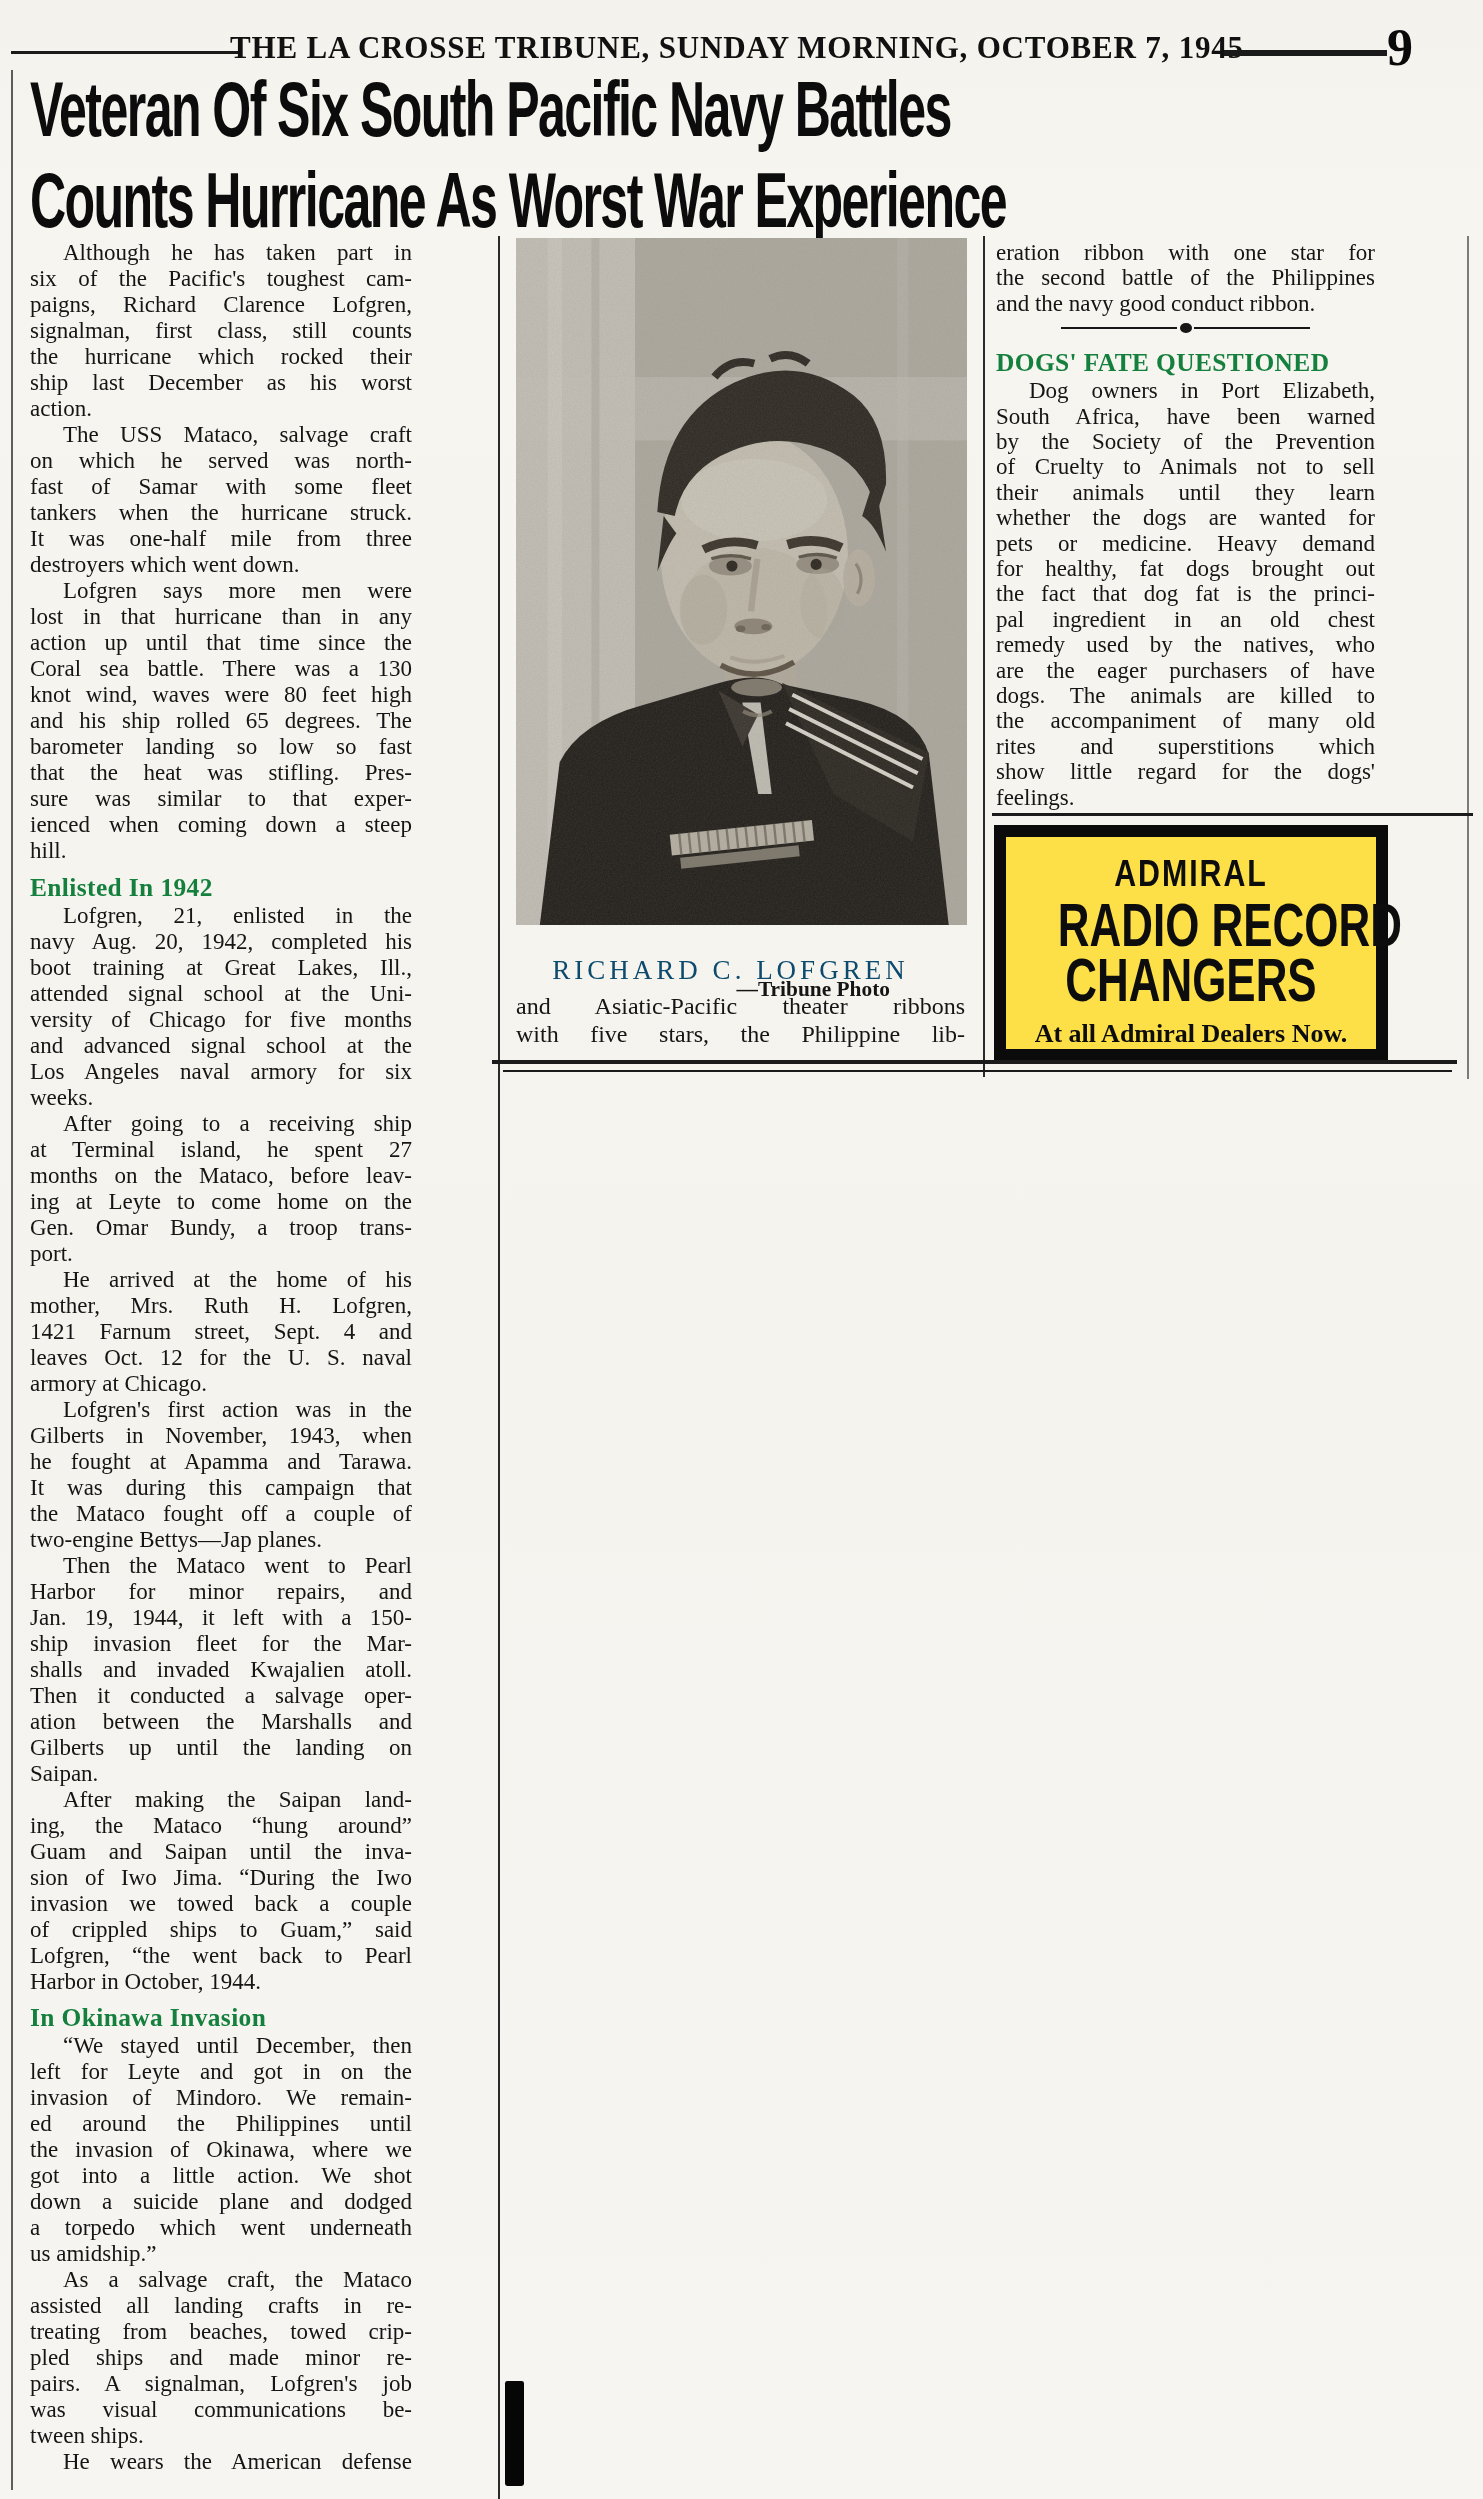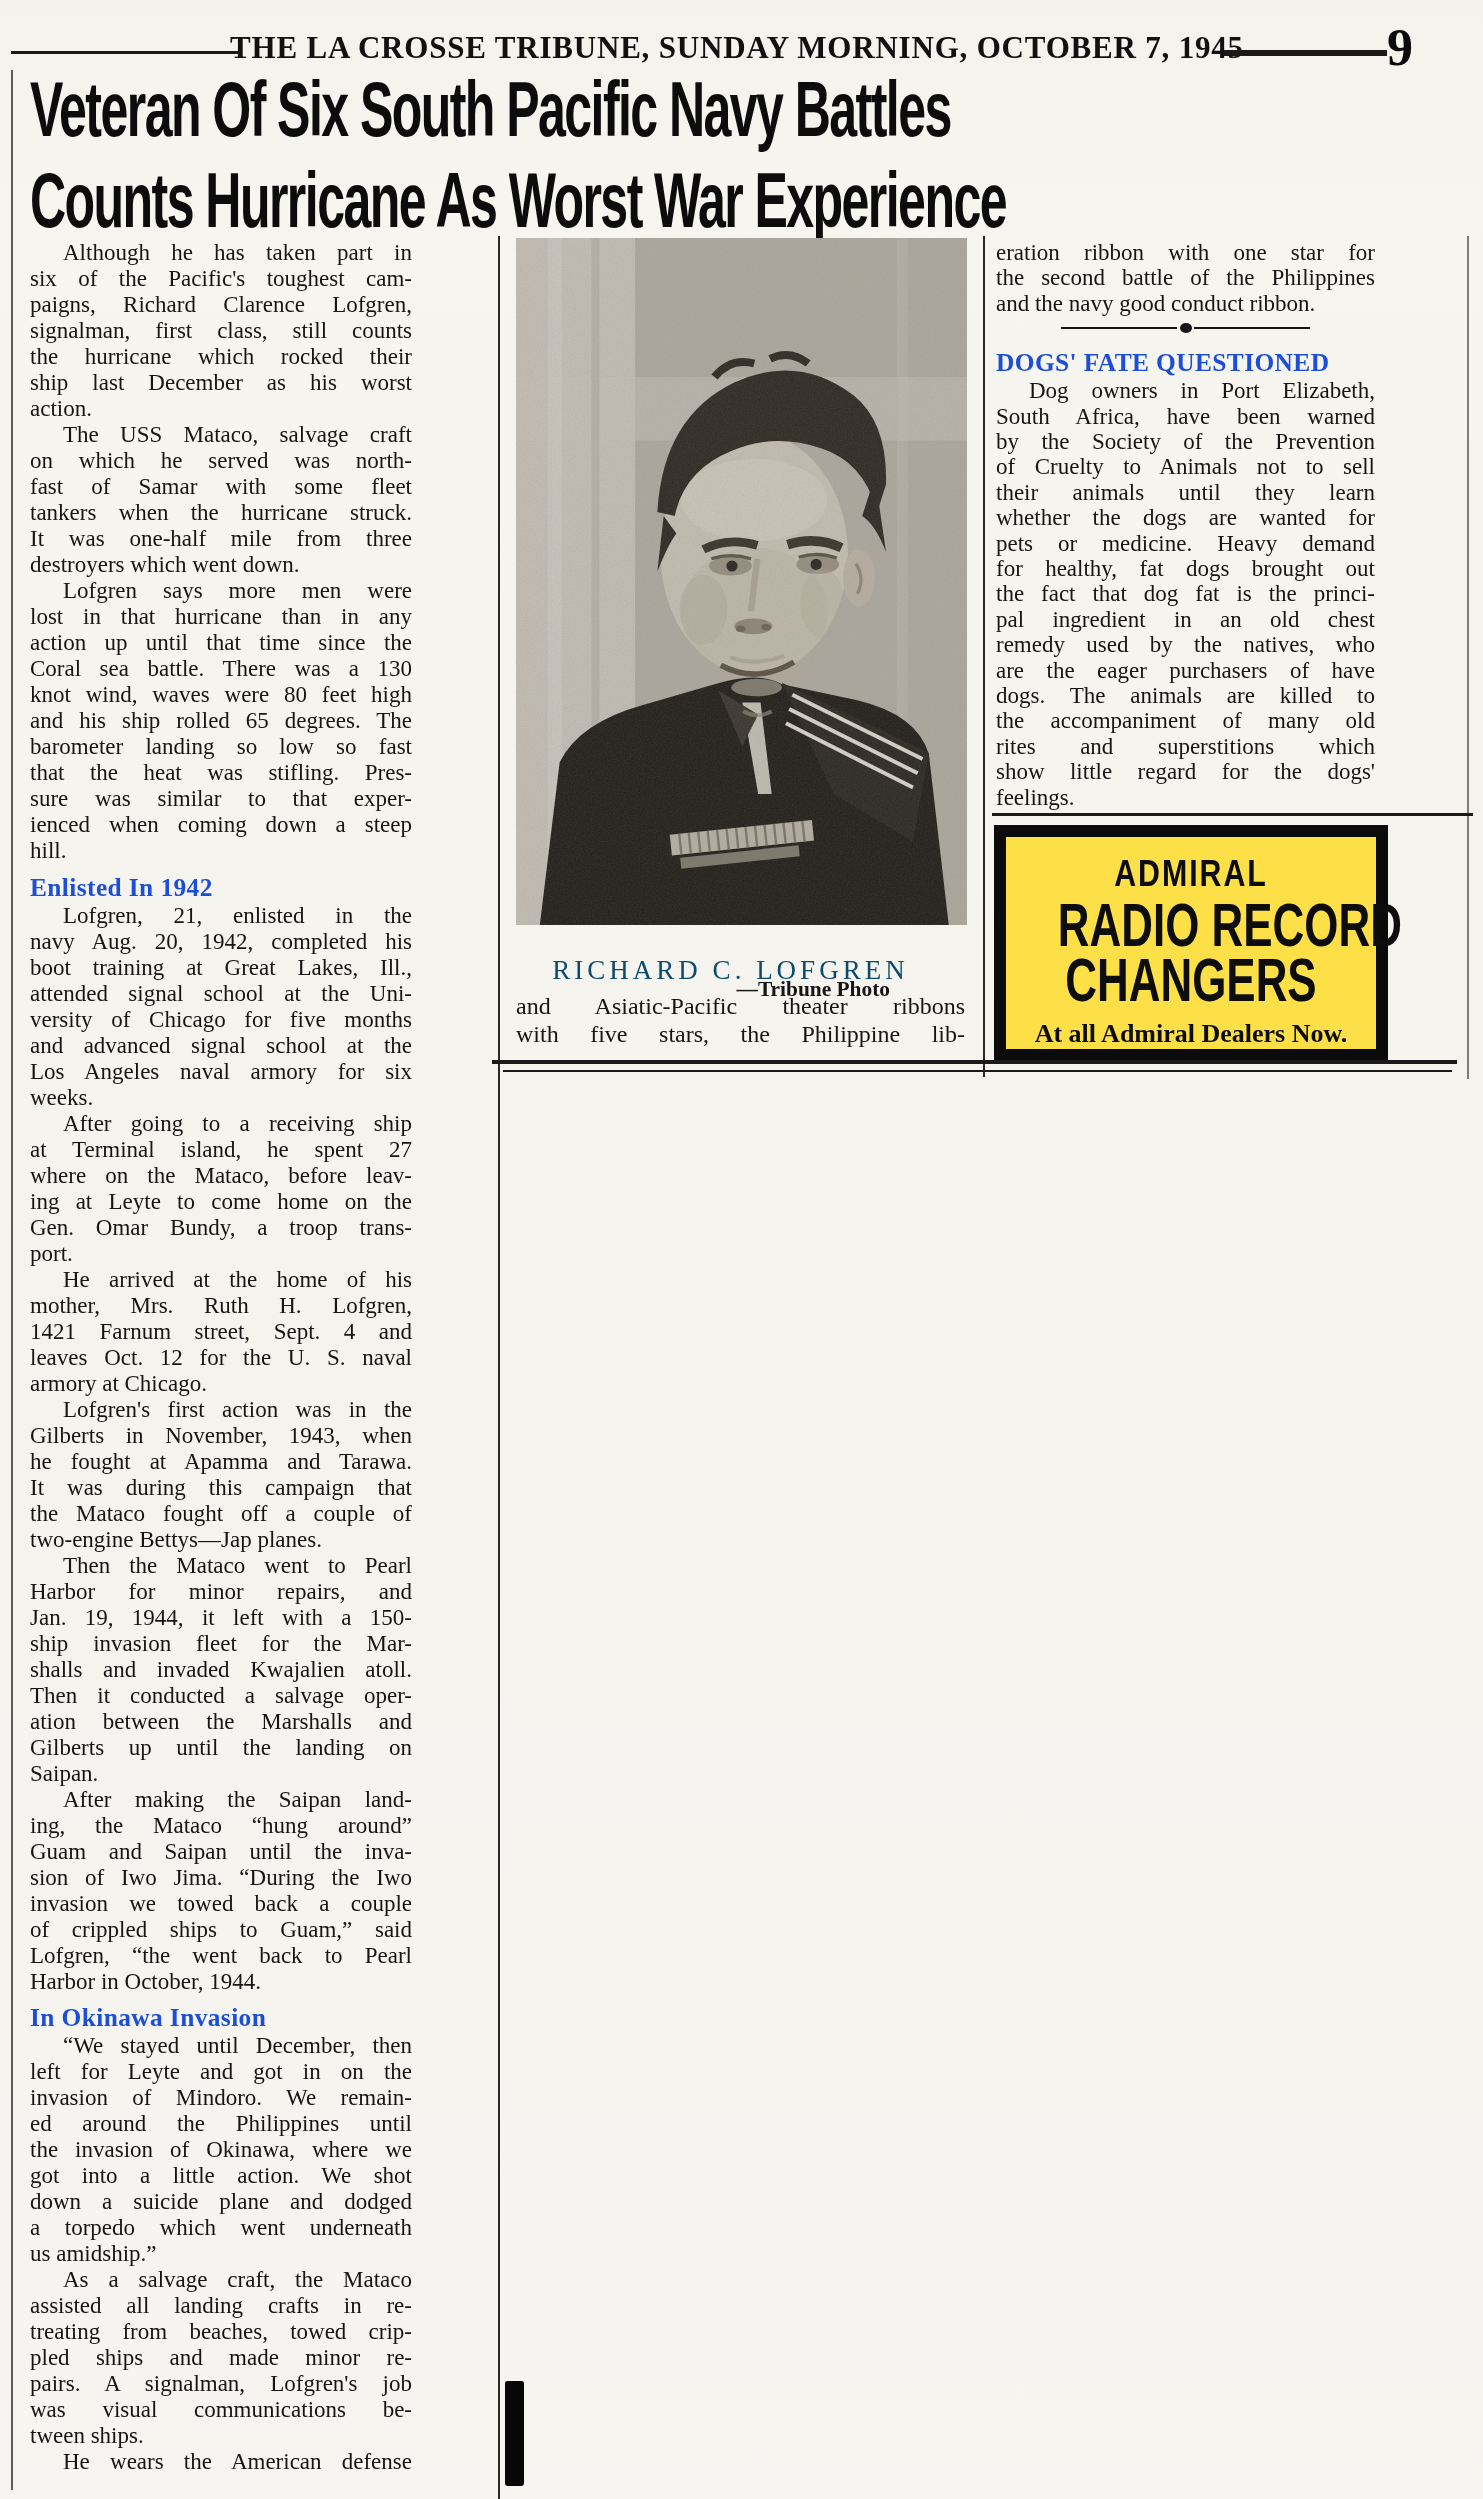--- a/index.html
+++ b/index.html
@@ -33,21 +33,21 @@
   .bl{
     height:var(--lh);line-height:var(--lh);
     text-align:justify;text-align-last:justify;text-justify:inter-word;
     white-space:normal;
   }
   .bl.end{text-align-last:left;}
   .bl.ind{text-indent:33px;}
   .subhead{
     font-weight:bold;font-size:25.4px;letter-spacing:0.4px;
     height:var(--lh);line-height:var(--lh);
-    margin-top:9.5px;margin-bottom:3.2px;color:#1d4ed8;
+    margin-top:9.5px;margin-bottom:3.2px;color:#15803d;
   }
   #left-col{left:30px;top:240px;width:382px;--lh:26px;}
   #right-col{left:996px;top:240px;width:379px;--lh:25.4px;}
   #caption-col{left:516px;top:992px;width:449px;--lh:28px;font-size:24px;font-family:Liberation Serif, serif;}
 
   .divider{height:24px;display:flex;align-items:center;justify-content:center;}
   .divider i{display:block;}
   .dl{width:116px;height:2.4px;background:#161616;}
   .dd{width:12px;height:10.3px;border-radius:50%;background:#161616;margin:0 2.4px;}
 
@@ -119,21 +119,21 @@
     <div class="bl ind">Lofgren, 21, enlisted in the</div>
     <div class="bl">navy Aug. 20, 1942, completed his</div>
     <div class="bl">boot training at Great Lakes, Ill.,</div>
     <div class="bl">attended signal school at the Uni-</div>
     <div class="bl">versity of Chicago for five months</div>
     <div class="bl">and advanced signal school at the</div>
     <div class="bl">Los Angeles naval armory for six</div>
     <div class="bl end">weeks.</div>
     <div class="bl ind">After going to a receiving ship</div>
     <div class="bl">at Terminal island, he spent 27</div>
-    <div class="bl">where on the Mataco, before leav-</div>
+    <div class="bl">months on the Mataco, before leav-</div>
     <div class="bl">ing at Leyte to come home on the</div>
     <div class="bl">Gen. Omar Bundy, a troop trans-</div>
     <div class="bl end">port.</div>
     <div class="bl ind">He arrived at the home of his</div>
     <div class="bl">mother, Mrs. Ruth H. Lofgren,</div>
     <div class="bl">1421 Farnum street, Sept. 4 and</div>
     <div class="bl">leaves Oct. 12 for the U. S. naval</div>
     <div class="bl end">armory at Chicago.</div>
     <div class="bl ind">Lofgren's first action was in the</div>
     <div class="bl">Gilberts in November, 1943, when</div>

